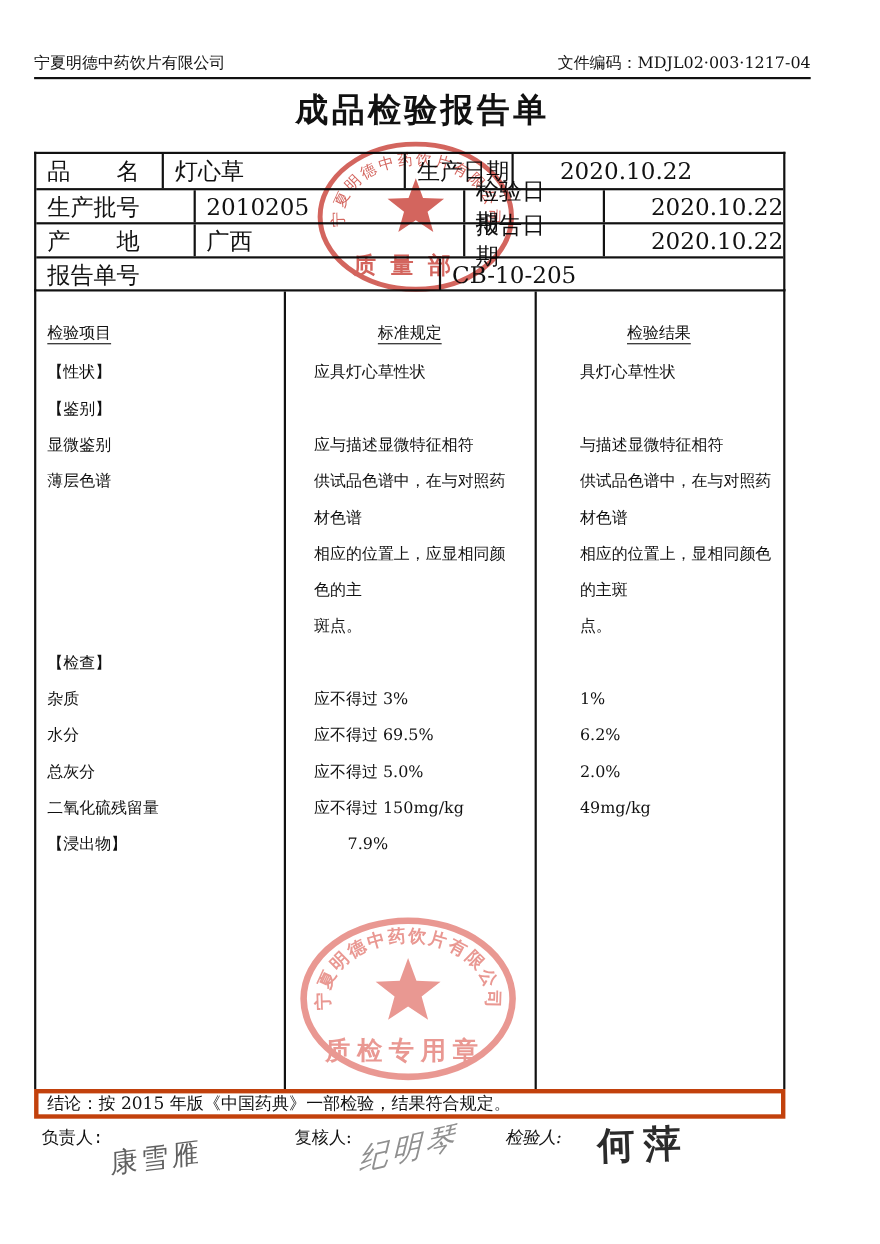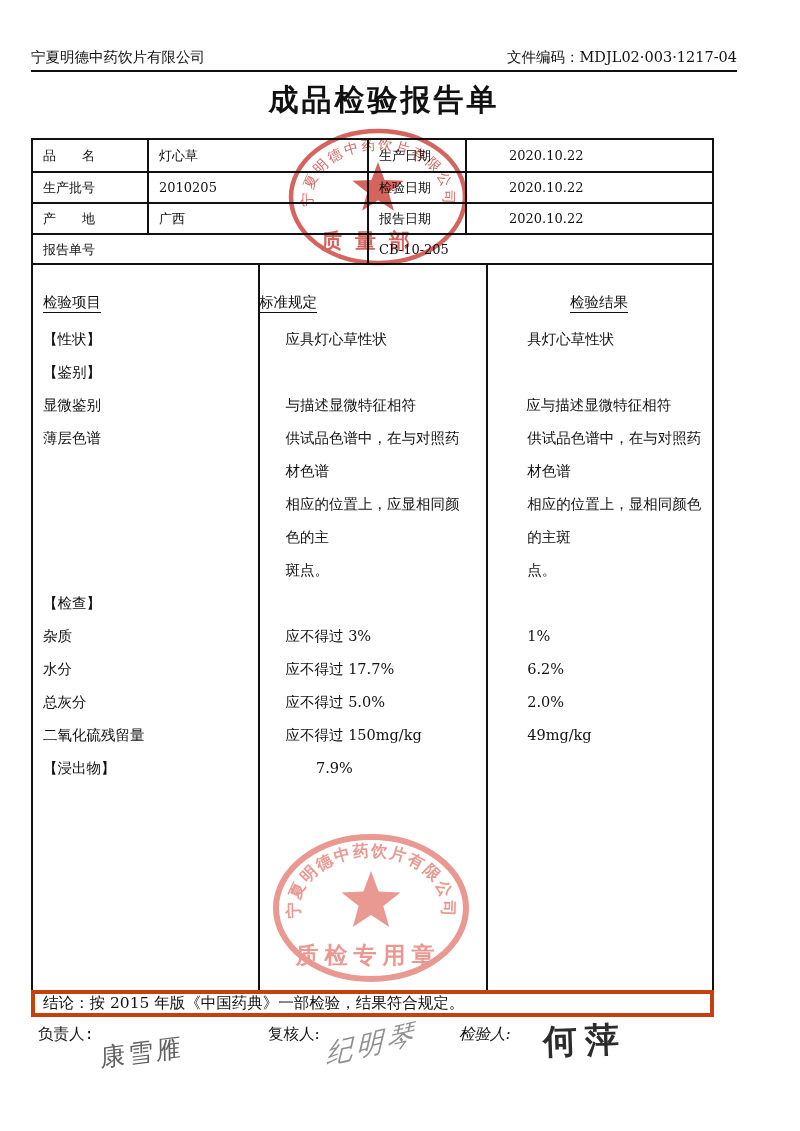--- a/index.html
+++ b/index.html
@@ -5,39 +5,39 @@
   html,body{margin:0;padding:0;background:#ffffff;}
   .page{position:relative;width:800px;height:1131px;background:#fff;overflow:hidden;
         font-family:"DejaVu Serif","Liberation Serif",serif;color:#111;}
   
   .hdr{position:absolute;left:31px;top:48px;width:706px;display:flex;justify-content:space-between;
        align-items:flex-end;border-bottom:2px solid #111;padding-bottom:3px;font-size:14.5px;}
   .title{position:absolute;left:31px;top:80px;width:706px;text-align:center;
          font-size:30px;font-weight:bold;letter-spacing:3px;}
   
   .info{position:absolute;left:31px;top:138px;width:683px;border:2px solid #111;border-bottom:none;
-        box-sizing:border-box;font-size:13px;}
+        box-sizing:border-box;font-size:21px;}
   .info .row{display:flex;height:31px;align-items:center;box-sizing:border-box;}
-  .info .row + .row{border-top:2px solid #111;}
+  .info .row + .row{border-top:2px solid #111;gap:32px;}
   .info .cell{box-sizing:border-box;height:100%;display:flex;align-items:center;padding-left:10px;}
   .info .c1{width:114px;}
   .info .c2{width:220px;border-left:2px solid #111;}
   .info .c3{width:98px;border-left:2px solid #111;}
   .info .c4{flex:1;border-left:2px solid #111;padding-left:42px;}
   .info .r1{width:334px;}
   .info .r2{flex:1;border-left:2px solid #111;}
   
   .bodytbl{position:absolute;left:31px;top:263px;width:683px;height:727px;border:2px solid #111;
            border-bottom:none;box-sizing:border-box;font-size:14.5px;}
   .vline{position:absolute;top:0;bottom:0;width:2px;background:#111;}
   .v1{left:225px;} .v2{left:453px;}
   .colhdr{display:flex;height:58px;padding-top:28px;box-sizing:border-box;}
   .colhdr .hc{text-decoration:underline;text-underline-offset:5px;}
   .colhdr .h1{width:227px;padding-left:10px;box-sizing:border-box;}
-  .colhdr .h2{width:228px;text-align:left;}
+  .colhdr .h2{width:228px;text-align:center;}
   .colhdr .h3{width:227px;text-align:center;}
   .irow{display:flex;gap:44px;}
   .irow .cell{line-height:33px;white-space:pre-line;box-sizing:border-box;padding-left:10px;}
   .irow .c1{width:227px;}
   .irow .c2{width:228px;padding-left:12px;}
   .irow .c3{width:227px;padding-left:12px;}
   
   .concl{position:absolute;left:31px;top:990px;width:683px;height:27px;border:4px solid #c2410c;
          box-sizing:border-box;display:flex;align-items:center;padding-left:8px;font-size:15.5px;}
   
@@ -103,22 +103,22 @@
           <div class="cell c2">应具灯心草性状</div>
           <div class="cell c3">具灯心草性状</div>
         </div>
         <div class="irow">
           <div class="cell c1">【鉴别】</div>
           <div class="cell c2"></div>
           <div class="cell c3"></div>
         </div>
         <div class="irow">
           <div class="cell c1">显微鉴别</div>
+          <div class="cell c2">应与描述显微特征相符</div>
           <div class="cell c3">与描述显微特征相符</div>
-          <div class="cell c2">应与描述显微特征相符</div>
         </div>
         <div class="irow">
           <div class="cell c1">薄层色谱</div>
           <div class="cell c2">供试品色谱中，在与对照药材色谱
 相应的位置上，应显相同颜色的主
 斑点。</div>
           <div class="cell c3">供试品色谱中，在与对照药材色谱
 相应的位置上，显相同颜色的主斑
 点。</div>
         </div>
@@ -127,21 +127,21 @@
           <div class="cell c2"></div>
           <div class="cell c3"></div>
         </div>
         <div class="irow">
           <div class="cell c1">杂质</div>
           <div class="cell c2">应不得过 3%</div>
           <div class="cell c3">1%</div>
         </div>
         <div class="irow">
           <div class="cell c1">水分</div>
-          <div class="cell c2">应不得过 17.7%</div>
+          <div class="cell c2">应不得过 69.5%</div>
           <div class="cell c3">6.2%</div>
         </div>
         <div class="irow">
           <div class="cell c1">总灰分</div>
           <div class="cell c2">应不得过 5.0%</div>
           <div class="cell c3">2.0%</div>
         </div>
         <div class="irow">
           <div class="cell c1">二氧化硫残留量</div>
           <div class="cell c2">应不得过 150mg/kg</div>

